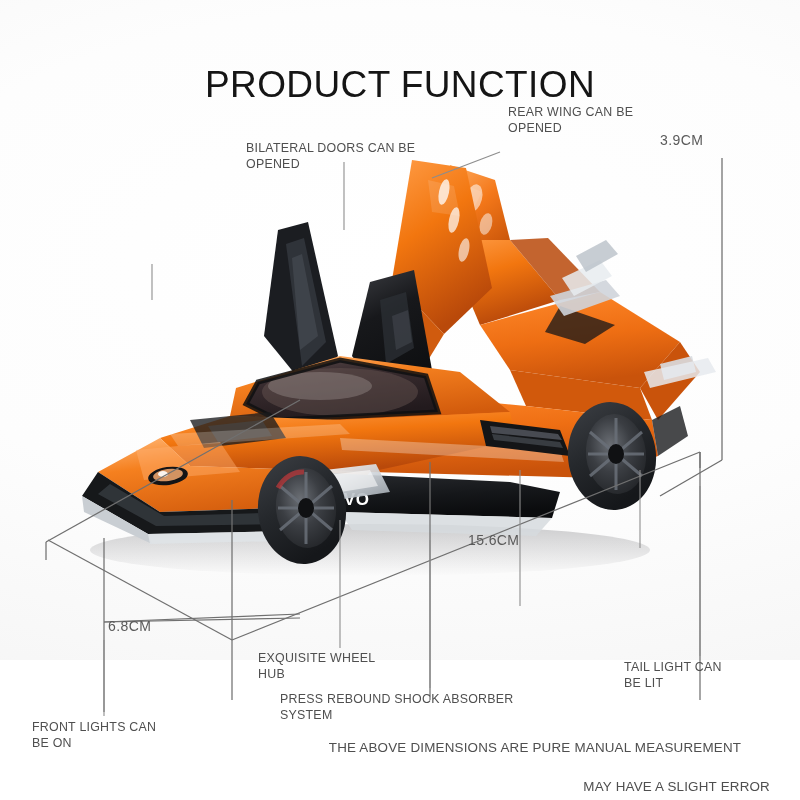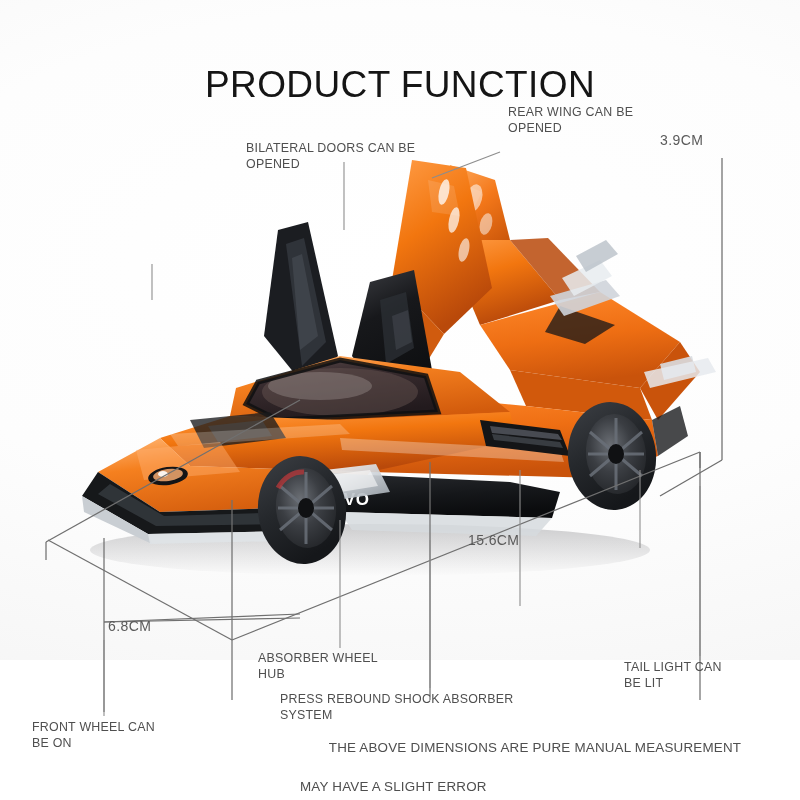--- a/index.html
+++ b/index.html
@@ -313,36 +313,36 @@
 
   <div class="label" style="left:246px;top:140px;width:196px;">BILATERAL DOORS CAN BE
 OPENED</div>
 
   <div class="label" style="left:508px;top:104px;width:168px;">REAR WING CAN BE
 OPENED</div>
 
 
 
 
-  <div class="label" style="left:258px;top:650px;width:164px;">ABSORBER WHEEL
+  <div class="label" style="left:258px;top:650px;width:164px;">EXQUISITE WHEEL
 HUB</div>
 
   <div class="label" style="left:624px;top:659px;width:150px;">TAIL LIGHT CAN
 BE LIT</div>
 
   <div class="label" style="left:280px;top:691px;width:300px;">PRESS REBOUND SHOCK ABSORBER
 SYSTEM</div>
 
-  <div class="label" style="left:32px;top:719px;width:166px;">FRONT WHEEL CAN
+  <div class="label" style="left:32px;top:719px;width:166px;">FRONT LIGHTS CAN
 BE ON</div>
 
   <div class="dim" style="left:660px;top:132px;">3.9CM</div>
 
   <div class="dim" style="left:432px;top:532px;margin-left:36px;">15.6CM</div>
 
   <div class="dim" style="left:108px;top:618px;">6.8CM</div>
 
   <div class="note" style="left:300px;top:719px;width:470px;text-align:center;">
     <div>THE ABOVE DIMENSIONS ARE PURE MANUAL MEASUREMENT</div>
-    <div style="text-align:left;">MAY HAVE A SLIGHT ERROR</div>
+    <div style="text-align:right;">MAY HAVE A SLIGHT ERROR</div>
   </div>
 
 </div>
 
 </body></html>

